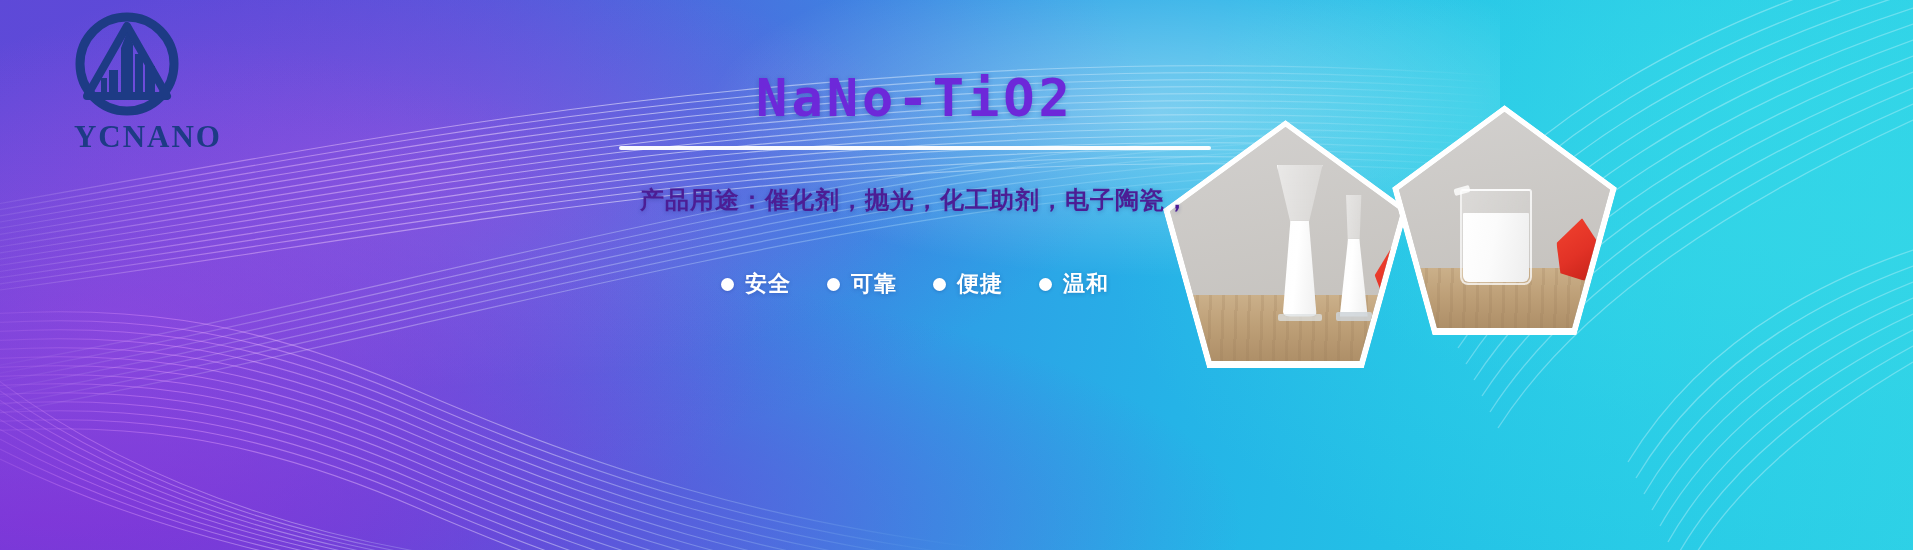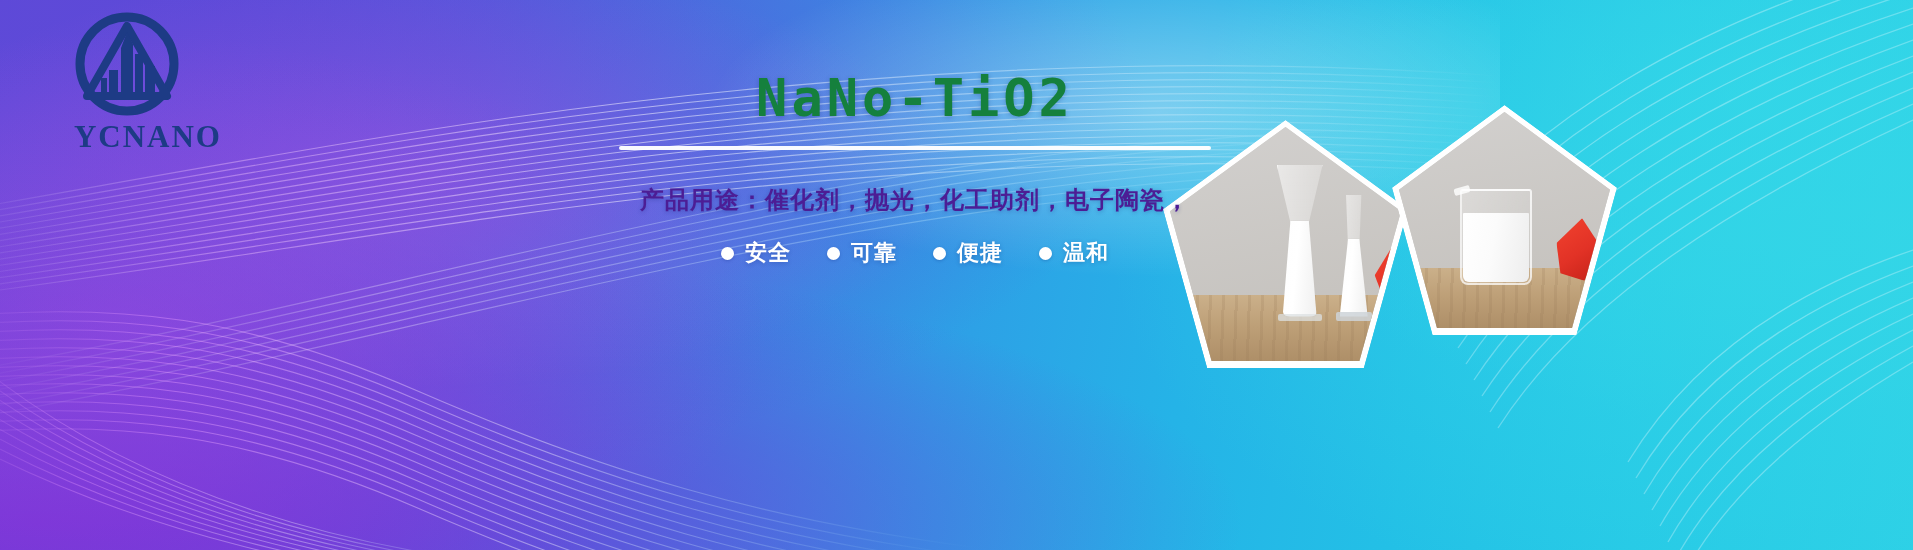--- a/index.html
+++ b/index.html
@@ -75,21 +75,21 @@
     width:890px; height:550px;
     z-index:6;
     display:flex;
     flex-direction:column;
     align-items:center;
     padding-top:72px;
   }
   #product-title{
     font-size:52px;
     font-weight:700;
-    color:#15803d;
+    color:#6d28d9;
     letter-spacing:4px;
     line-height:1;
     font-family:"DejaVu Sans Mono","Liberation Mono",monospace;
     text-shadow:0 1px 5px rgba(20,40,120,.28);
     white-space:nowrap;
   }
   #title-rule{
     margin-top:22px;
     width:592px;
     height:4px;
@@ -105,21 +105,21 @@
     font-size:24px;
     font-weight:700;
     line-height:1.52;
     letter-spacing:1px;
     text-shadow:0 1px 4px rgba(20,40,120,.30);
     font-family:"DejaVu Sans","Liberation Sans",sans-serif;
   }
   #usage-block .usage-line{display:block;white-space:nowrap;}
 
   #features{
-    margin-top:20px;
+    margin-top:51px;
     display:flex;
     gap:36px;
   }
   .feature{
     display:flex;
     align-items:center;
     gap:11px;
     color:#ffffff;
     font-size:22px;
     font-weight:700;

